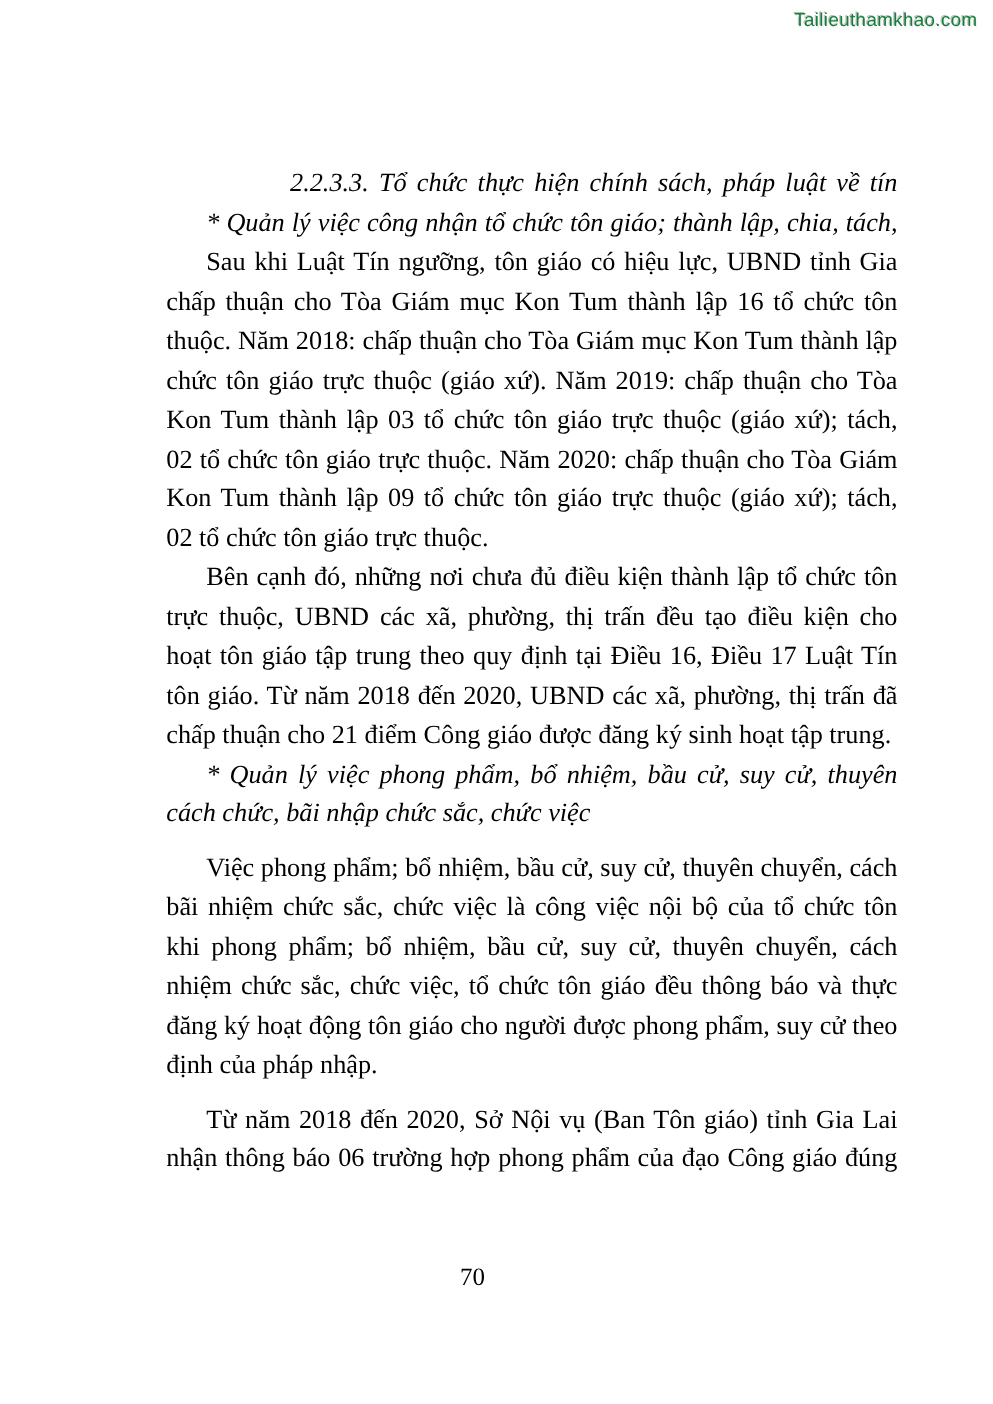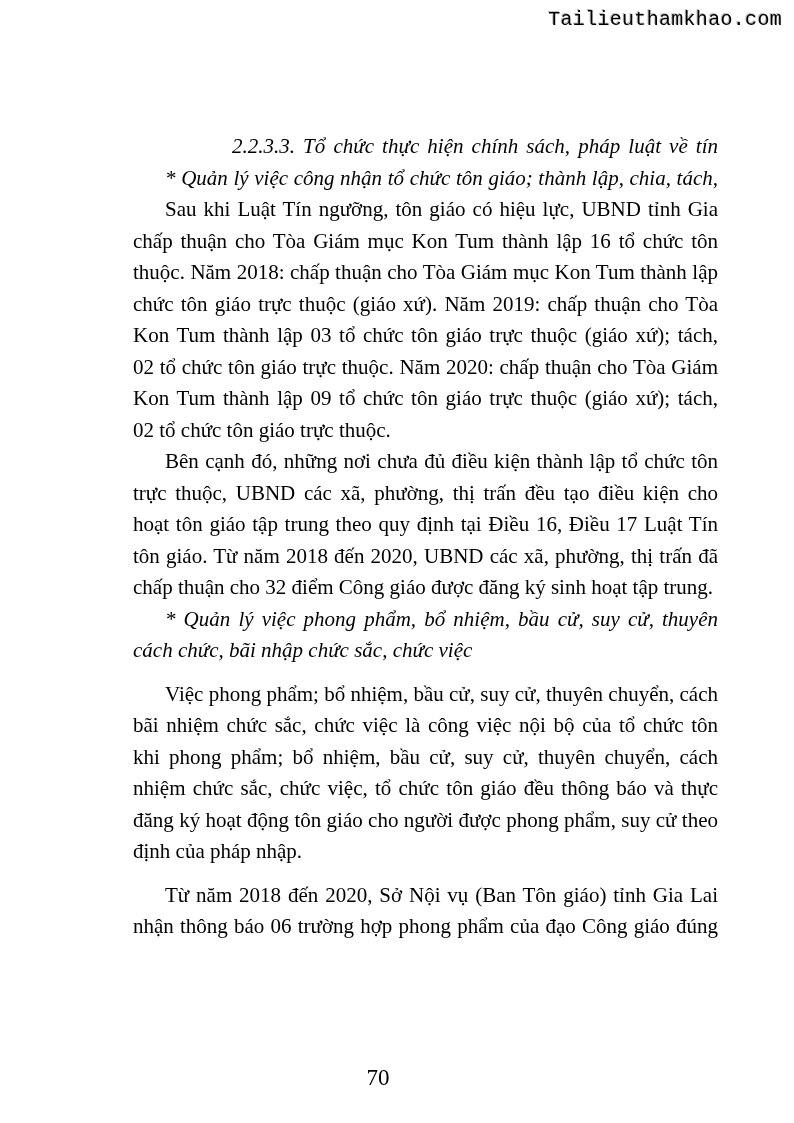--- a/index.html
+++ b/index.html
@@ -12,23 +12,23 @@
     height: 1123px;
     position: relative;
     overflow: hidden;
     font-family: "Liberation Serif", "DejaVu Serif", serif;
     color: #000000;
   }
   .watermark {
     position: absolute;
     top: 8px;
     right: 12px;
-    font-family: Liberation Mono, monospace;
-    font-size: 20px;
-    color: #000000;
+    font-family: Liberation Sans, sans-serif;
+    font-size: 15px;
+    color: #15803d;
     text-shadow: 1px 1px 0 #f5f5f5, -1px -1px 0 #bdbdbd;
     letter-spacing: 0.3px;
     user-select: none;
   }
   .doc-body {
     position: absolute;
     left: 133px;
     top: 131px;
     width: 585px;
     font-size: 21px;
@@ -40,24 +40,24 @@
     height: 31.5px;
     overflow: hidden;
     text-align: left;
   }
   .line.just {
     text-align: justify;
     text-align-last: justify;
   }
   .page-number {
     position: absolute;
-    top: 1065px;
+    top: 1009px;
     left: 378px;
     transform: translateX(-50%);
-    font-size: 23px;
+    font-size: 20px;
     line-height: 26px;
   }
 </style>
 </head>
 <body>
 
 <div class="watermark">Tailieuthamkhao.com</div>
 
 <div class="doc-body">
     <div class="block italic">
@@ -74,21 +74,21 @@
       <div class="line just">Kon Tum thành lập 03 tổ chức tôn giáo trực thuộc (giáo xứ); tách, thành lập</div>
       <div class="line just">02 tổ chức tôn giáo trực thuộc. Năm 2020: chấp thuận cho Tòa Giám mục</div>
       <div class="line just">Kon Tum thành lập 09 tổ chức tôn giáo trực thuộc (giáo xứ); tách, thành lập</div>
       <div class="line">02 tổ chức tôn giáo trực thuộc.</div>
     </div>
     <div class="block ">
       <div class="line just" style="padding-left: 32px;">Bên cạnh đó, những nơi chưa đủ điều kiện thành lập tổ chức tôn giáo</div>
       <div class="line just">trực thuộc, UBND các xã, phường, thị trấn đều tạo điều kiện cho đăng ký sinh</div>
       <div class="line just">hoạt tôn giáo tập trung theo quy định tại Điều 16, Điều 17 Luật Tín ngưỡng,</div>
       <div class="line just">tôn giáo. Từ năm 2018 đến 2020, UBND các xã, phường, thị trấn đã xem xét,</div>
-      <div class="line">chấp thuận cho 32 điểm Công giáo được đăng ký sinh hoạt tập trung.</div>
+      <div class="line">chấp thuận cho 21 điểm Công giáo được đăng ký sinh hoạt tập trung.</div>
     </div>
     <div class="block italic">
       <div class="line just" style="padding-left: 32px;">* Quản lý việc phong phẩm, bổ nhiệm, bầu cử, suy cử, thuyên chuyển,</div>
       <div class="line">cách chức, bãi nhập chức sắc, chức việc</div>
     </div>
     <div class="block " style="margin-top: 12px;">
       <div class="line just" style="padding-left: 32px;">Việc phong phẩm; bổ nhiệm, bầu cử, suy cử, thuyên chuyển, cách chức,</div>
       <div class="line just">bãi nhiệm chức sắc, chức việc là công việc nội bộ của tổ chức tôn giáo. Sau</div>
       <div class="line just">khi phong phẩm; bổ nhiệm, bầu cử, suy cử, thuyên chuyển, cách chức, bãi</div>
       <div class="line just">nhiệm chức sắc, chức việc, tổ chức tôn giáo đều thông báo và thực hiện việc</div>

